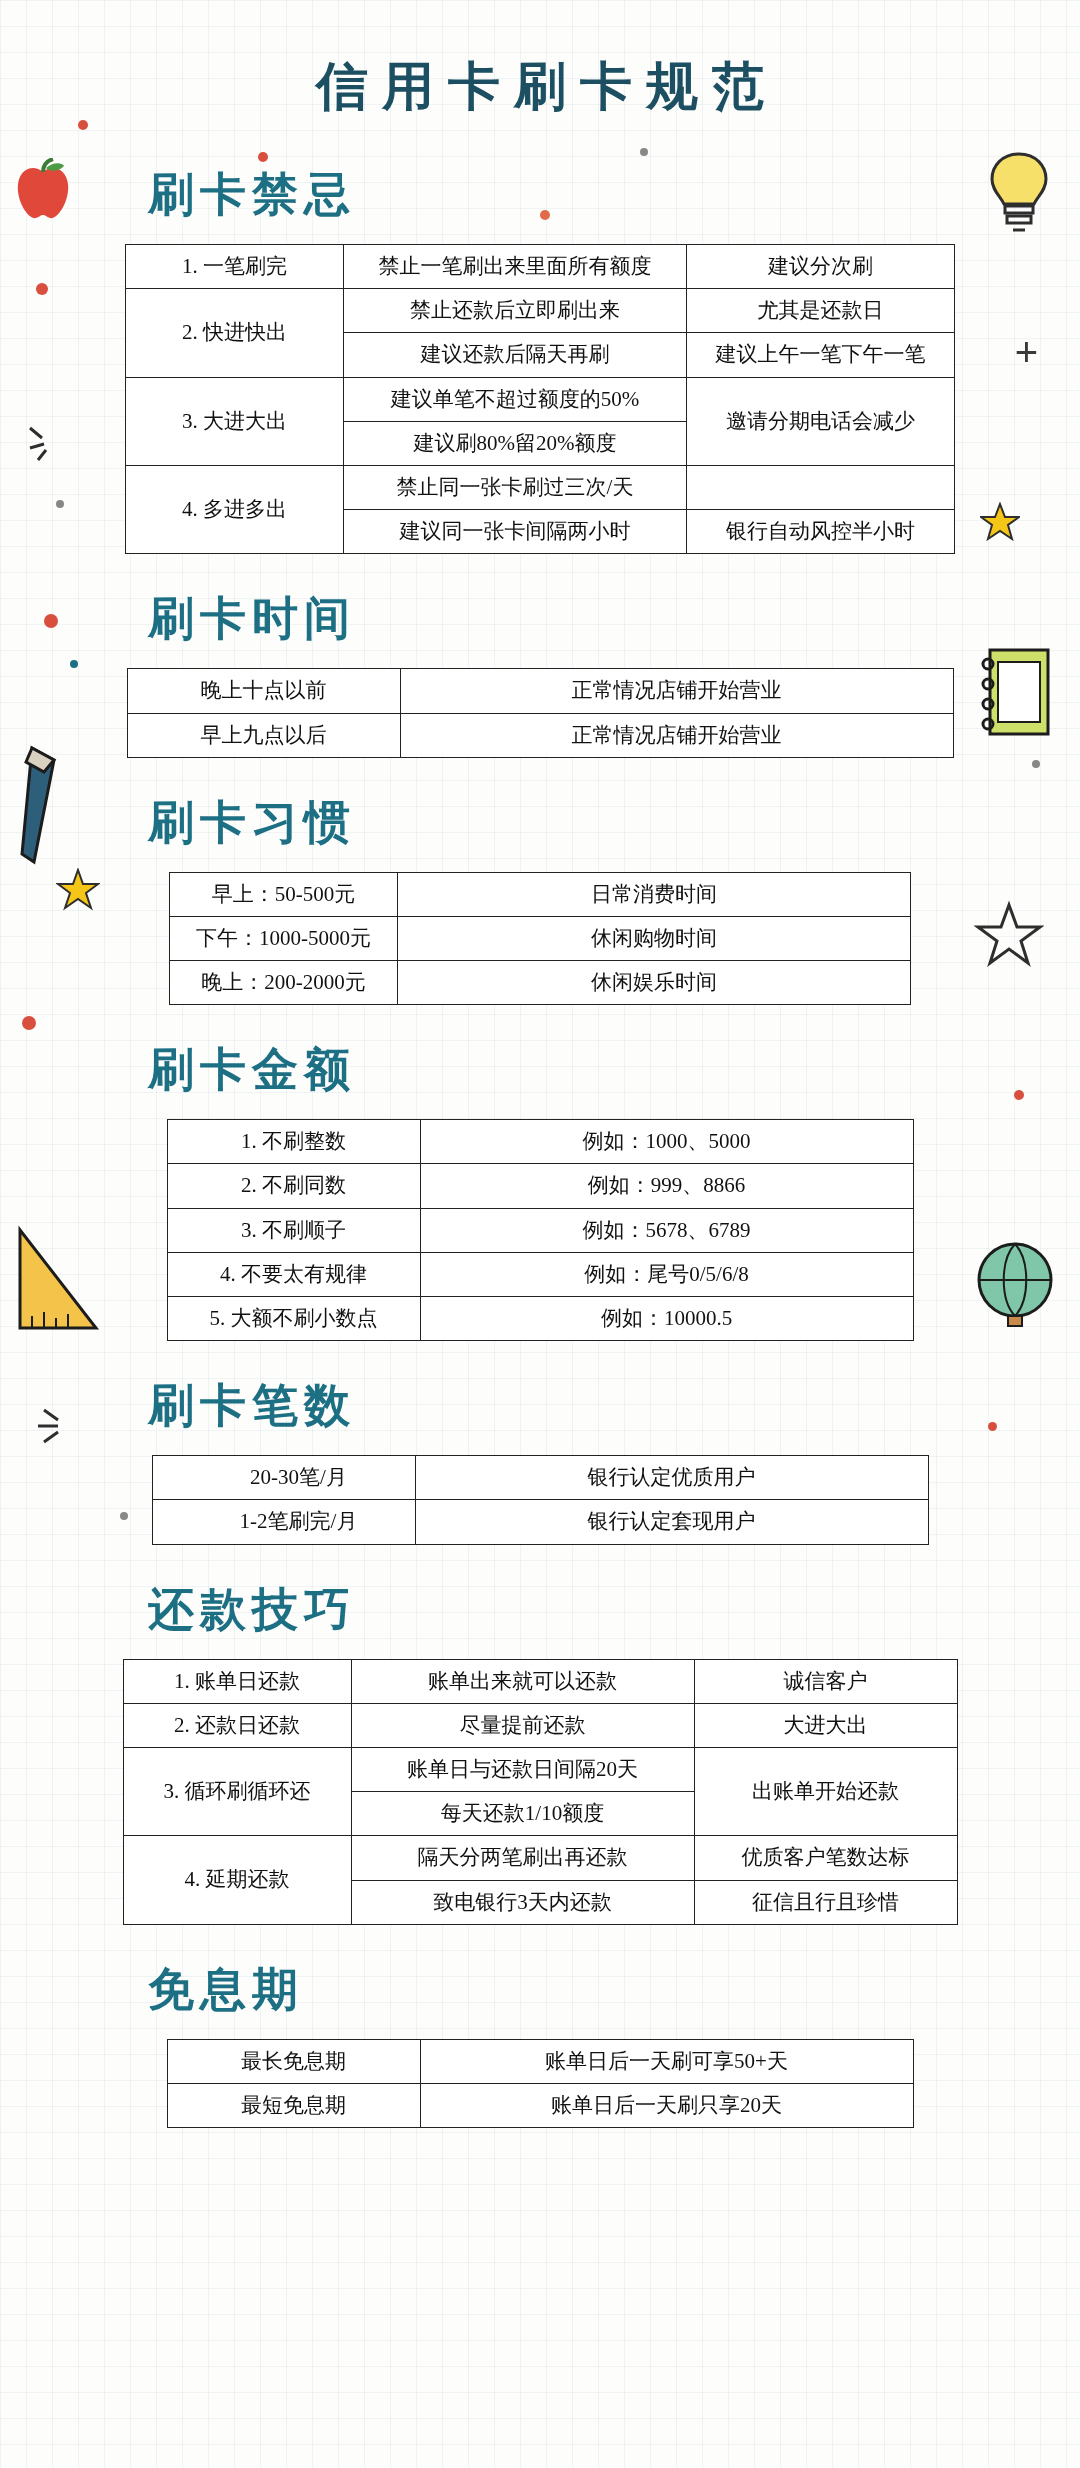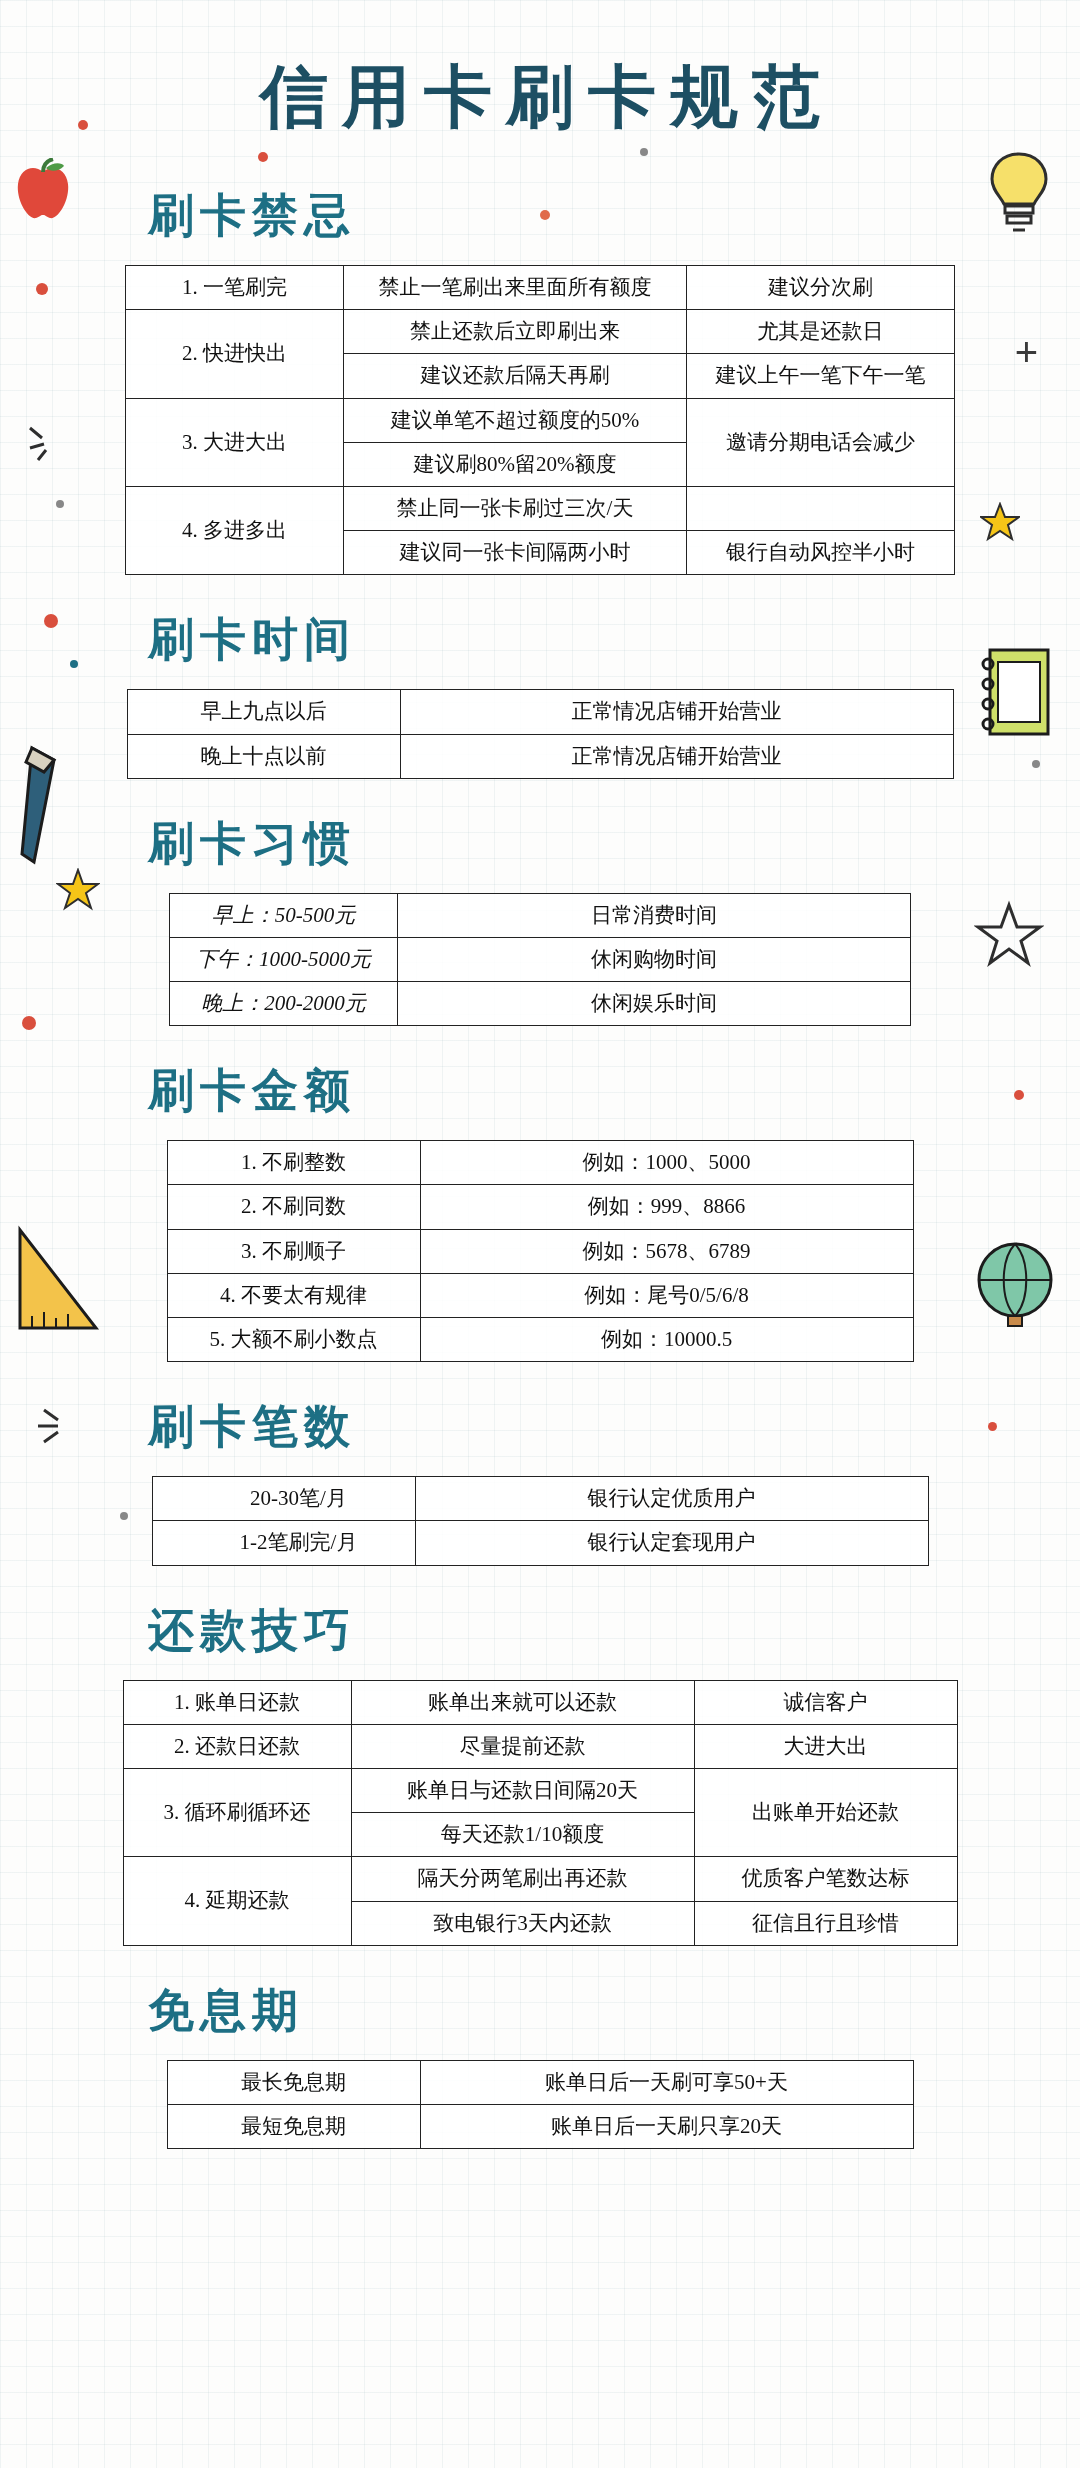--- a/index.html
+++ b/index.html
@@ -27,21 +27,21 @@
   .content {
     position: relative;
     width: 1080px;
     padding: 0;
     box-sizing: border-box;
   }
 
   .title {
     text-align: center;
     font-family: "Liberation Serif", serif;
-    font-size: 68px;
+    font-size: 52px;
     font-weight: bold;
     color: #1d4f63;
     letter-spacing: 14px;
     padding-top: 52px;
     padding-bottom: 8px;
     text-indent: 14px;
   }
 
   .section {
     margin: 0 0 0 0;
@@ -78,21 +78,21 @@
   td.c3 { width: 250px; }
 
   
   .t-taboo td.c1 { width: 205px; }
   .t-taboo td.c2 { width: 330px; }
   .t-taboo td.c3 { width: 255px; text-align: center; }
 
   .t-time td.c1 { width: 260px; }
   .t-time td.c2 { width: 540px; }
 
-  .t-habit td.c1 { width: 215px; font-style: italic; }
+  .t-habit td.c1 { width: 215px; }
   .t-habit td.c2 { width: 500px; }
 
   .t-amount td.c1 { width: 240px; }
   .t-amount td.c2 { width: 480px; }
 
   .t-count td.c1 { width: 220px; padding-left: 36px; }
   .t-count td.c2 { width: 500px; }
 
   .t-repay td.c1 { width: 215px; text-align: center; }
   .t-repay td.c2 { width: 330px; }
@@ -278,25 +278,25 @@
               <td class="c3">银行自动风控半小时</td>
             </tr>
           </tbody>
         </table>
       </div>
       <div class="section">
         <div class="section-head">刷卡时间</div>
         <table class="tbl t-time">
           <tbody>
             <tr>
+              <td class="c1">晚上十点以前</td>
+              <td class="c2">正常情况店铺开始营业</td>
+            </tr>
+            <tr>
               <td class="c1">早上九点以后</td>
-              <td class="c2">正常情况店铺开始营业</td>
-            </tr>
-            <tr>
-              <td class="c1">晚上十点以前</td>
               <td class="c2">正常情况店铺开始营业</td>
             </tr>
           </tbody>
         </table>
       </div>
       <div class="section">
         <div class="section-head">刷卡习惯</div>
         <table class="tbl t-habit">
           <tbody>
             <tr>

